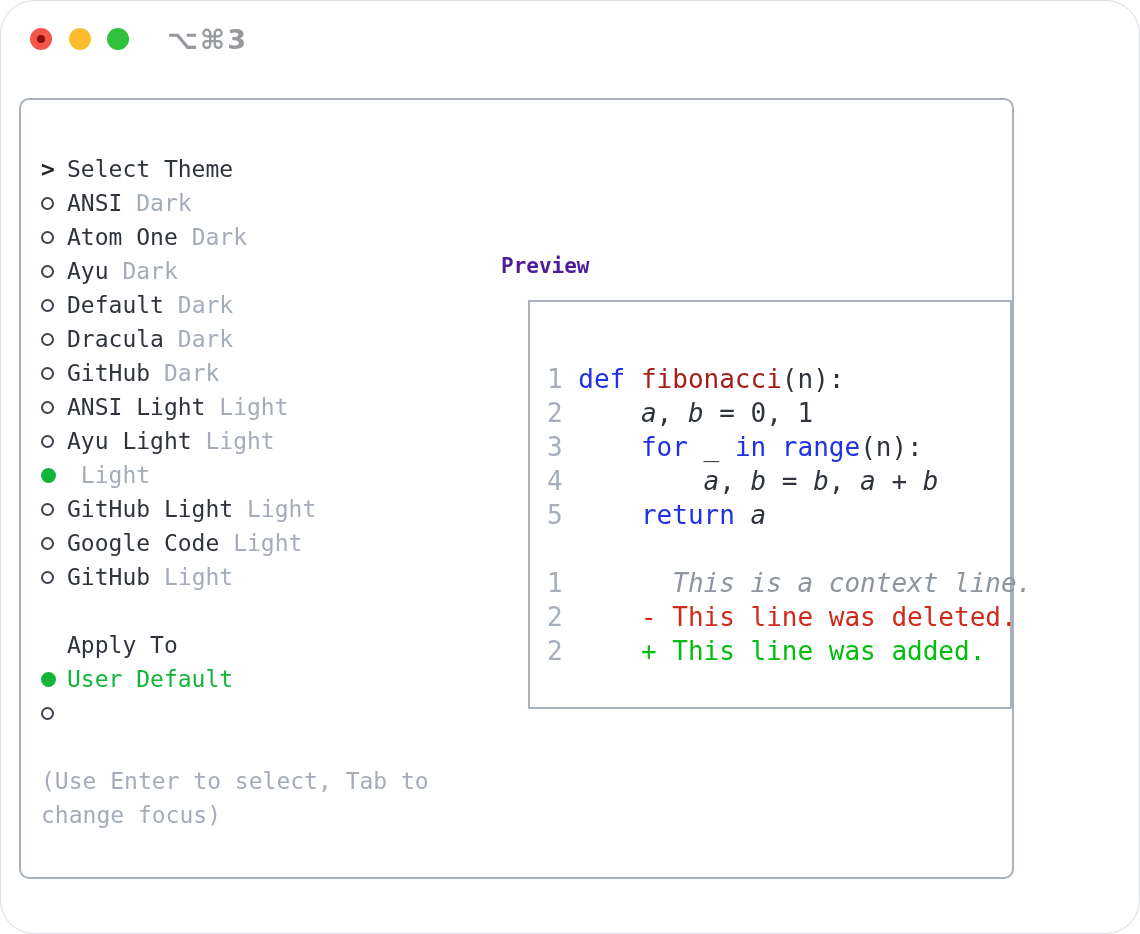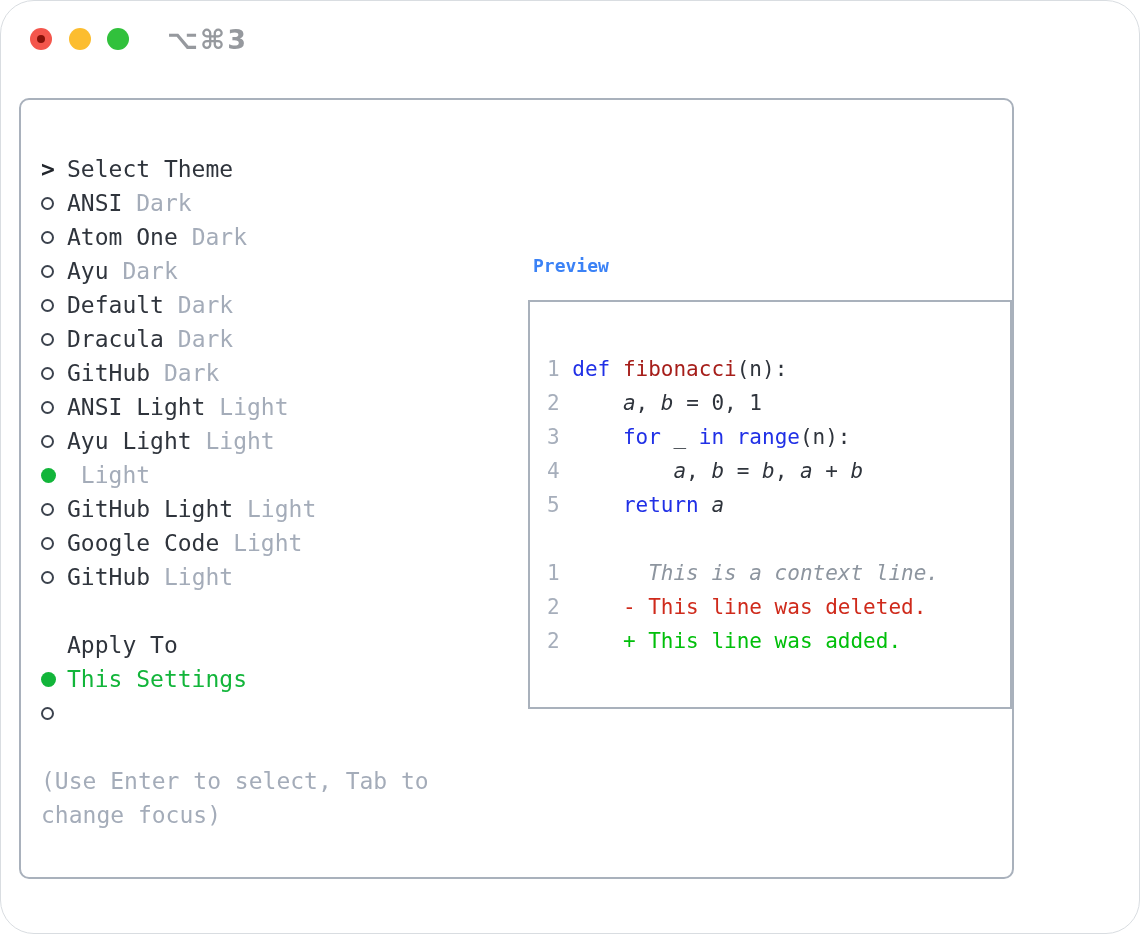--- a/index.html
+++ b/index.html
@@ -19,23 +19,23 @@
   .row{height:34px;display:flex;align-items:center;white-space:pre;}
   .mcol{display:inline-flex;width:26px;align-items:center;flex:none;}
   .gt{font-weight:bold;color:#22262c;}
   .radio{width:13px;height:13px;border:2px solid #3c434e;border-radius:50%;box-sizing:border-box;}
   .radio.sel{width:15px;height:15px;border:none;background:#12b53a;}
   .bold{font-weight:normal;}
   .tvariant{color:#a4acb9;}
   .row.selected .tname{color:#12b53a;}
   .hint{color:#a4acb9;text-align:center;}
   
-  .preview-label{position:absolute;left:512px;top:149px;font-size:18px;line-height:34px;font-weight:bold;color:#3b82f6;}
+  .preview-label{position:absolute;left:480px;top:149px;font-size:21px;line-height:34px;font-weight:bold;color:#4c1d95;}
   .preview-box{position:absolute;left:507px;top:200px;width:484px;height:409px;border:2px solid #a9b1bc;box-sizing:border-box;background:#fff;}
-  .code{position:absolute;left:17px;top:50px;font-size:21px;line-height:34px;white-space:pre;color:#2f343c;}
+  .code{position:absolute;left:17px;top:60px;font-size:26px;line-height:34px;white-space:pre;color:#2f343c;}
   .crow{height:34px;}
   .lnum{color:#a6aebb;}
   .kw{color:#2030e6;}
   .fn{color:#a61e1a;}
   .va{font-style:italic;}
   .pl{color:#2f343c;}
   .ctx{color:#8d959f;font-style:italic;}
   .del{color:#cf2a1b;}
   .add{color:#00bf0a;}
   .mrk{font-style:normal;}
@@ -71,21 +71,21 @@
           <div class="row selected"><span class="mcol"><span class="radio sel"></span></span><span class="tvariant"> Light</span></div>
           <div class="row"><span class="mcol"><span class="radio"></span></span><span class="tname">GitHub Light</span><span class="tvariant"> Light</span></div>
           <div class="row"><span class="mcol"><span class="radio"></span></span><span class="tname">Google Code</span><span class="tvariant"> Light</span></div>
           <div class="row"><span class="mcol"><span class="radio"></span></span><span class="tname">GitHub</span><span class="tvariant"> Light</span></div>
         </div>
       <div class="row"></div>
       <div class="row">
         <span class="mcol"></span><span class="bold">Apply To</span>
       </div>
       <div id="apply-list">
-          <div class="row selected"><span class="mcol"><span class="radio sel"></span></span><span class="tname">This Settings</span></div>
+          <div class="row selected"><span class="mcol"><span class="radio sel"></span></span><span class="tname">User Default</span></div>
           <div class="row"><span class="mcol"><span class="radio"></span></span></div>
         </div>
       <div class="row"></div>
       <div id="hint">
           <div class="row hint">(Use Enter to select, Tab to</div>
           <div class="row hint">change focus)</div>
         </div>
     </div>
 
     <div class="preview-label">Preview</div>

